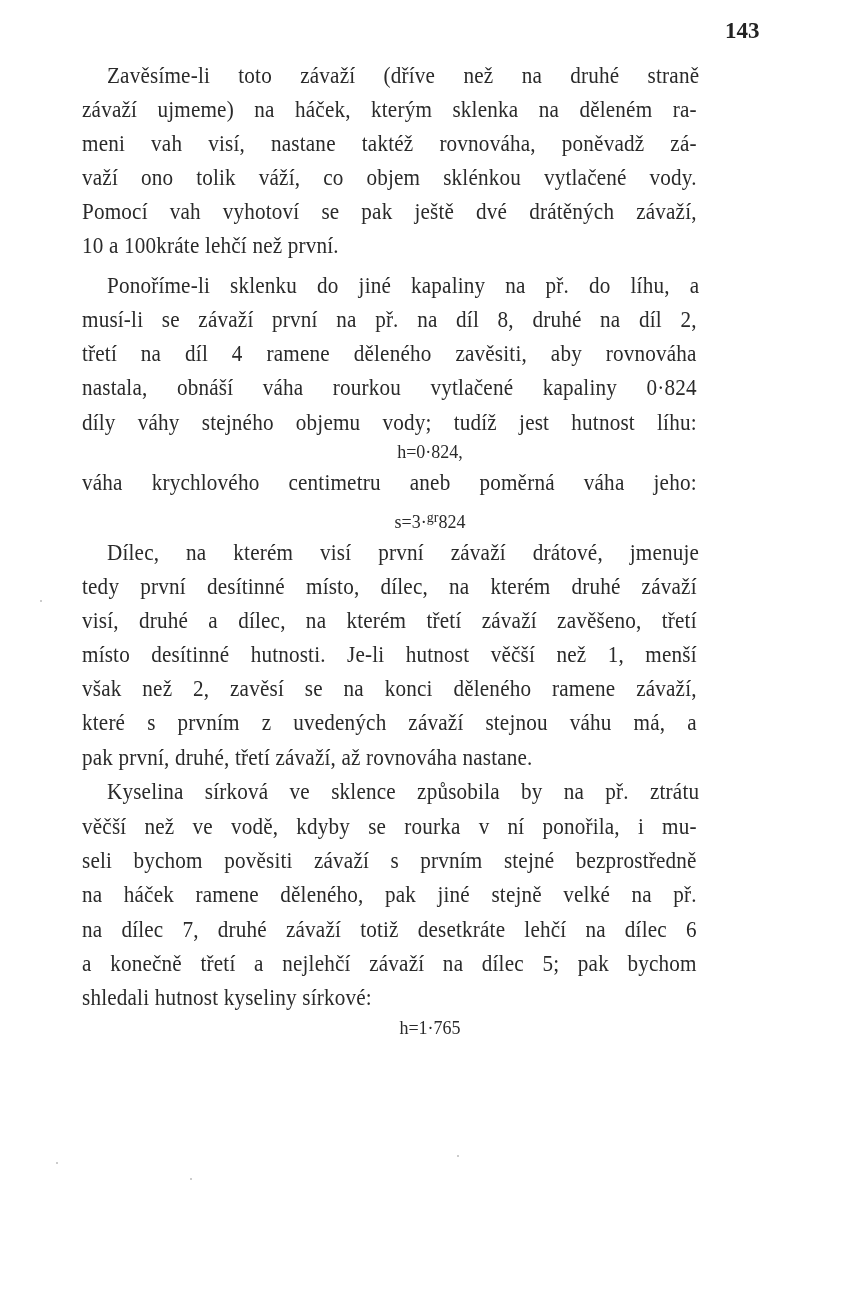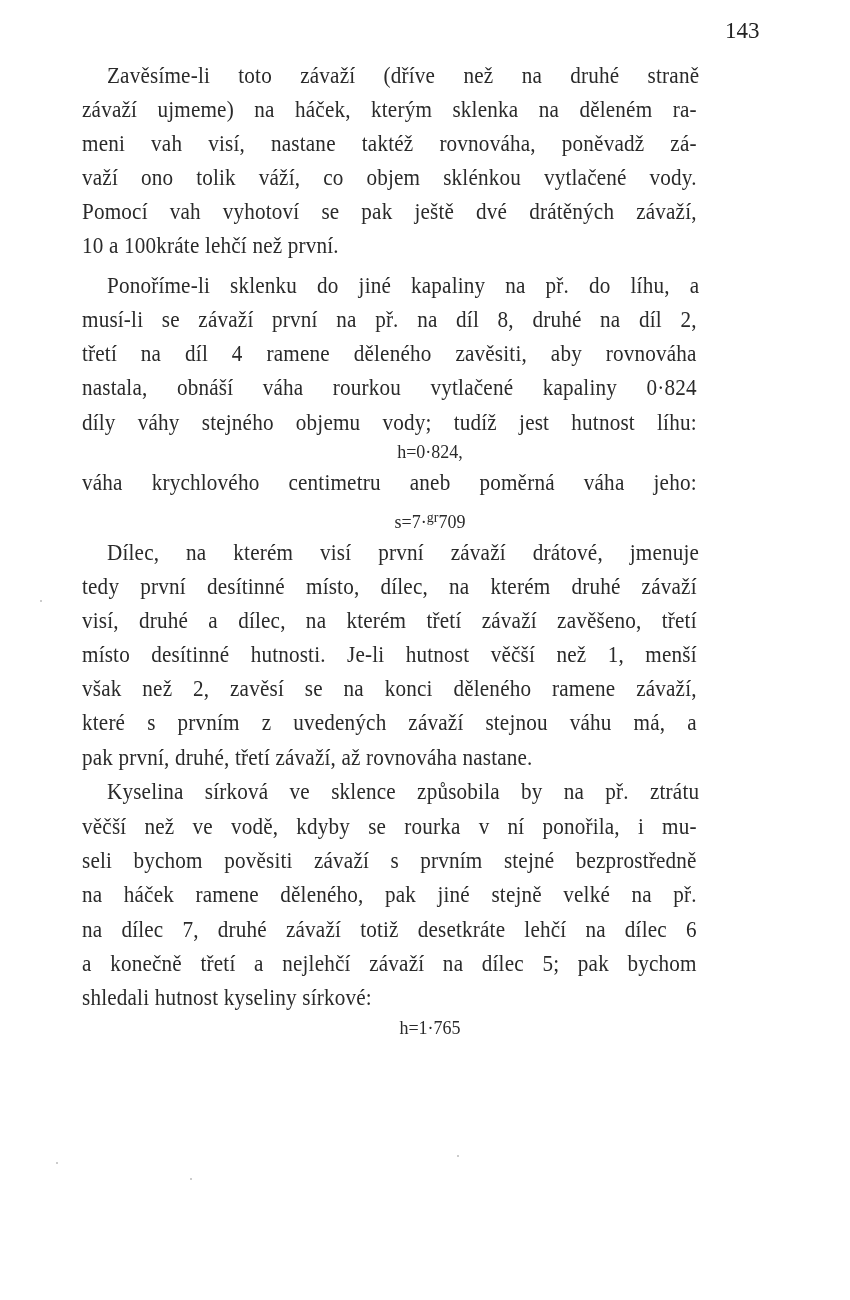--- a/index.html
+++ b/index.html
@@ -1,18 +1,18 @@
 <!DOCTYPE html>
 <html><head>
 <meta charset="utf-8">
 <style>
   html, body { margin:0; padding:0; }
   body { width:850px; height:1300px; background:#ffffff; position:relative; overflow:hidden;
          font-family:"Liberation Serif","DejaVu Serif",serif; color:#2a2a2a; }
-  .page-number { position:absolute; top:18px; left:725px; font-size:23px; font-weight:normal; color:#222; }
+  .page-number { position:absolute; top:18px; left:725px; font-size:23px; font-weight:bold; color:#222; }
   .line { position:absolute; left:82px; width:683px; font-size:23.5px; line-height:30px;
           white-space:nowrap; text-align:justify; text-align-last:justify; letter-spacing:0.2px;
           transform:scaleX(0.9); transform-origin:left center; }
   .line.first { left:107px; width:658px; }
   .line.last { text-align-last:left; }
   .formula { position:absolute; left:5px; width:850px; text-align:center; font-size:18px; line-height:24px; }
   .formula sup { font-size:14px; vertical-align:6px; }
   .speck { position:absolute; width:2px; height:2px; background:#bbb; border-radius:1px; }
 </style>
 </head>
@@ -32,21 +32,21 @@
 
   <div>
     <div class="line first" style="top:270px">Ponoříme-li sklenku do jiné kapaliny na př. do líhu, a</div>
     <div class="line" style="top:304px">musí-li se závaží první na př. na díl 8, druhé na díl 2,</div>
     <div class="line" style="top:338px">třetí na díl 4 ramene děleného zavěsiti, aby rovnováha</div>
     <div class="line" style="top:372px">nastala, obnáší váha rourkou vytlačené kapaliny 0·824</div>
     <div class="line" style="top:407px">díly váhy stejného objemu vody; tudíž jest hutnost líhu:</div>
     <div class="formula" style="top:440px">h=0·824,</div>
     <div class="line" style="top:467px">váha krychlového centimetru aneb poměrná váha jeho:</div>
     <div class="formula" style="top:506px">
-      <span>s=7·</span><sup>gr</sup><span>709</span>
+      <span>s=3·</span><sup>gr</sup><span>824</span>
     </div>
   </div>
 
   <div>
     <div class="line first" style="top:537px">Dílec, na kterém visí první závaží drátové, jmenuje</div>
     <div class="line" style="top:571px">tedy první desítinné místo, dílec, na kterém druhé závaží</div>
     <div class="line" style="top:605px">visí, druhé a dílec, na kterém třetí závaží zavěšeno, třetí</div>
     <div class="line" style="top:639px">místo desítinné hutnosti. Je-li hutnost věčší než 1, menší</div>
     <div class="line" style="top:673px">však než 2, zavěsí se na konci děleného ramene závaží,</div>
     <div class="line" style="top:707px">které s prvním z uvedených závaží stejnou váhu má, a</div>

